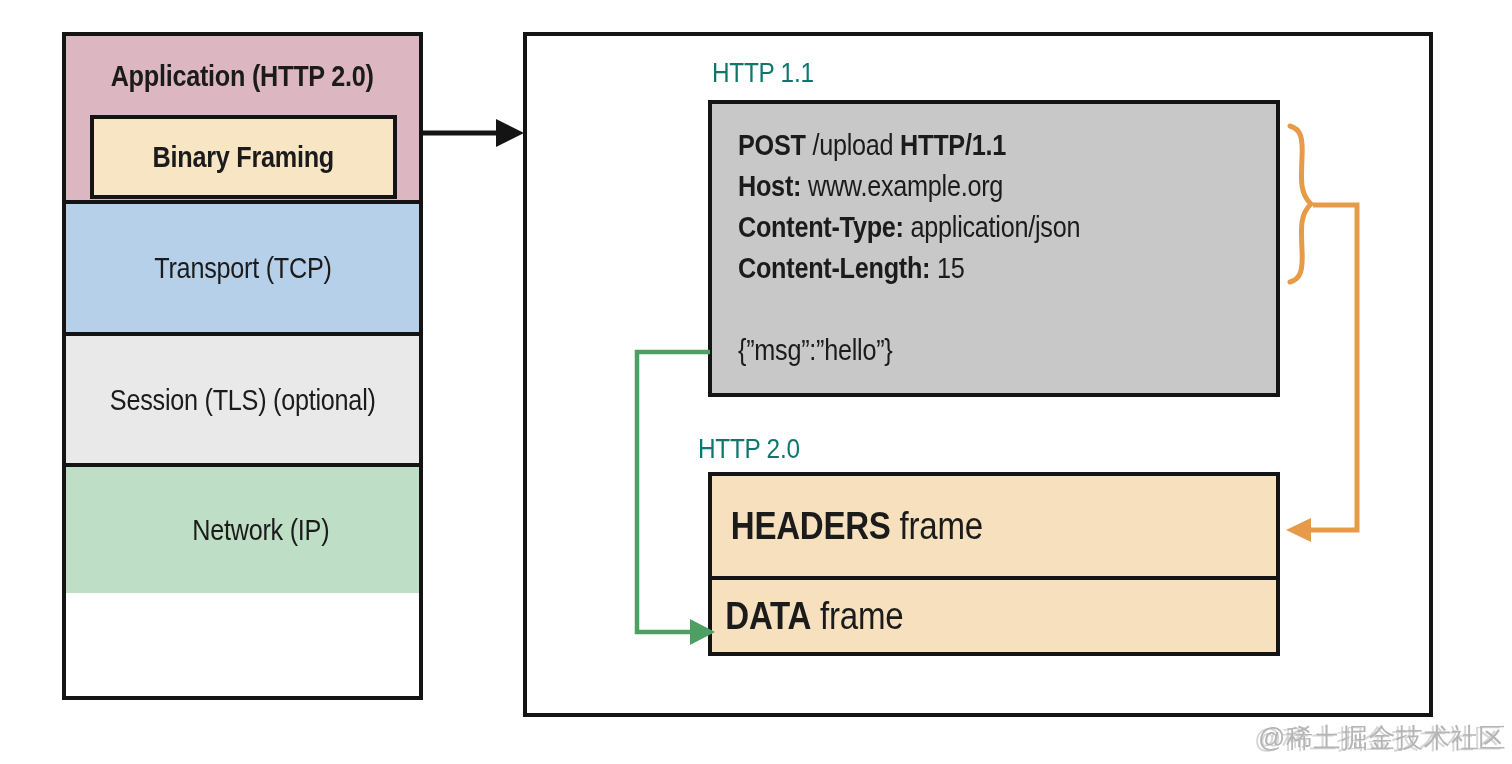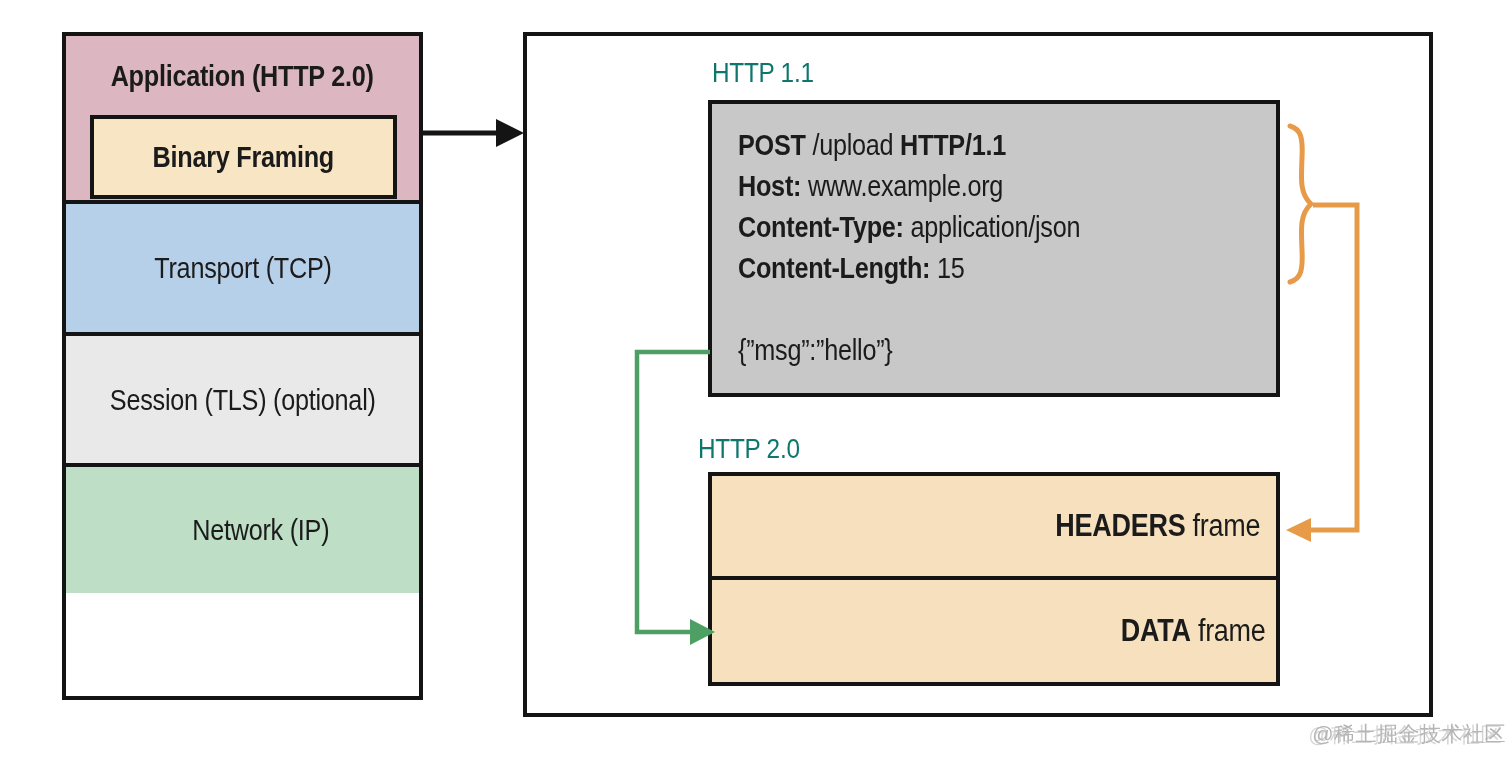--- a/index.html
+++ b/index.html
@@ -56,33 +56,33 @@
     padding: 21px 26px 0 26px;
     font-size: 29px; line-height: 41px;
   }
   .rline { height: 41px; }
   .spacer { height: 41px; }
   #http20-label { left: 171px; top: 396px; text-decoration: underline; }
   .frame-box {
     left: 181px; width: 572px;
     border: 4px solid var(--outline, #141414);
     background: var(--frame-fill, #f6e0bd);
-    display: flex; align-items: center; justify-content: flex-end;
-    font-size: 31px;
+    display: flex; align-items: center; justify-content: flex-start;
+    font-size: 38px;
   }
   #headers-frame { top: 436px; height: 108px; }
-  #data-frame    { top: 540px; height: 110px; }
+  #data-frame    { top: 540px; height: 80px; }
 
   
   #overlay { position: absolute; left: 0; top: 0; z-index: 6; pointer-events: none; }
 
   
   #watermark {
     right: 6px; top: 720px;
-    font-size: 21px;
+    font-size: 27px;
     color: var(--watermark, #b5b5b5);
     text-shadow: -4px 1px 0 rgba(165,165,165,0.45);
     letter-spacing: 0.5px;
   }
 </style>
 </head>
 <body>
 
 <div id="stack" class="abs">
   <div id="layer-app" class="layer">

